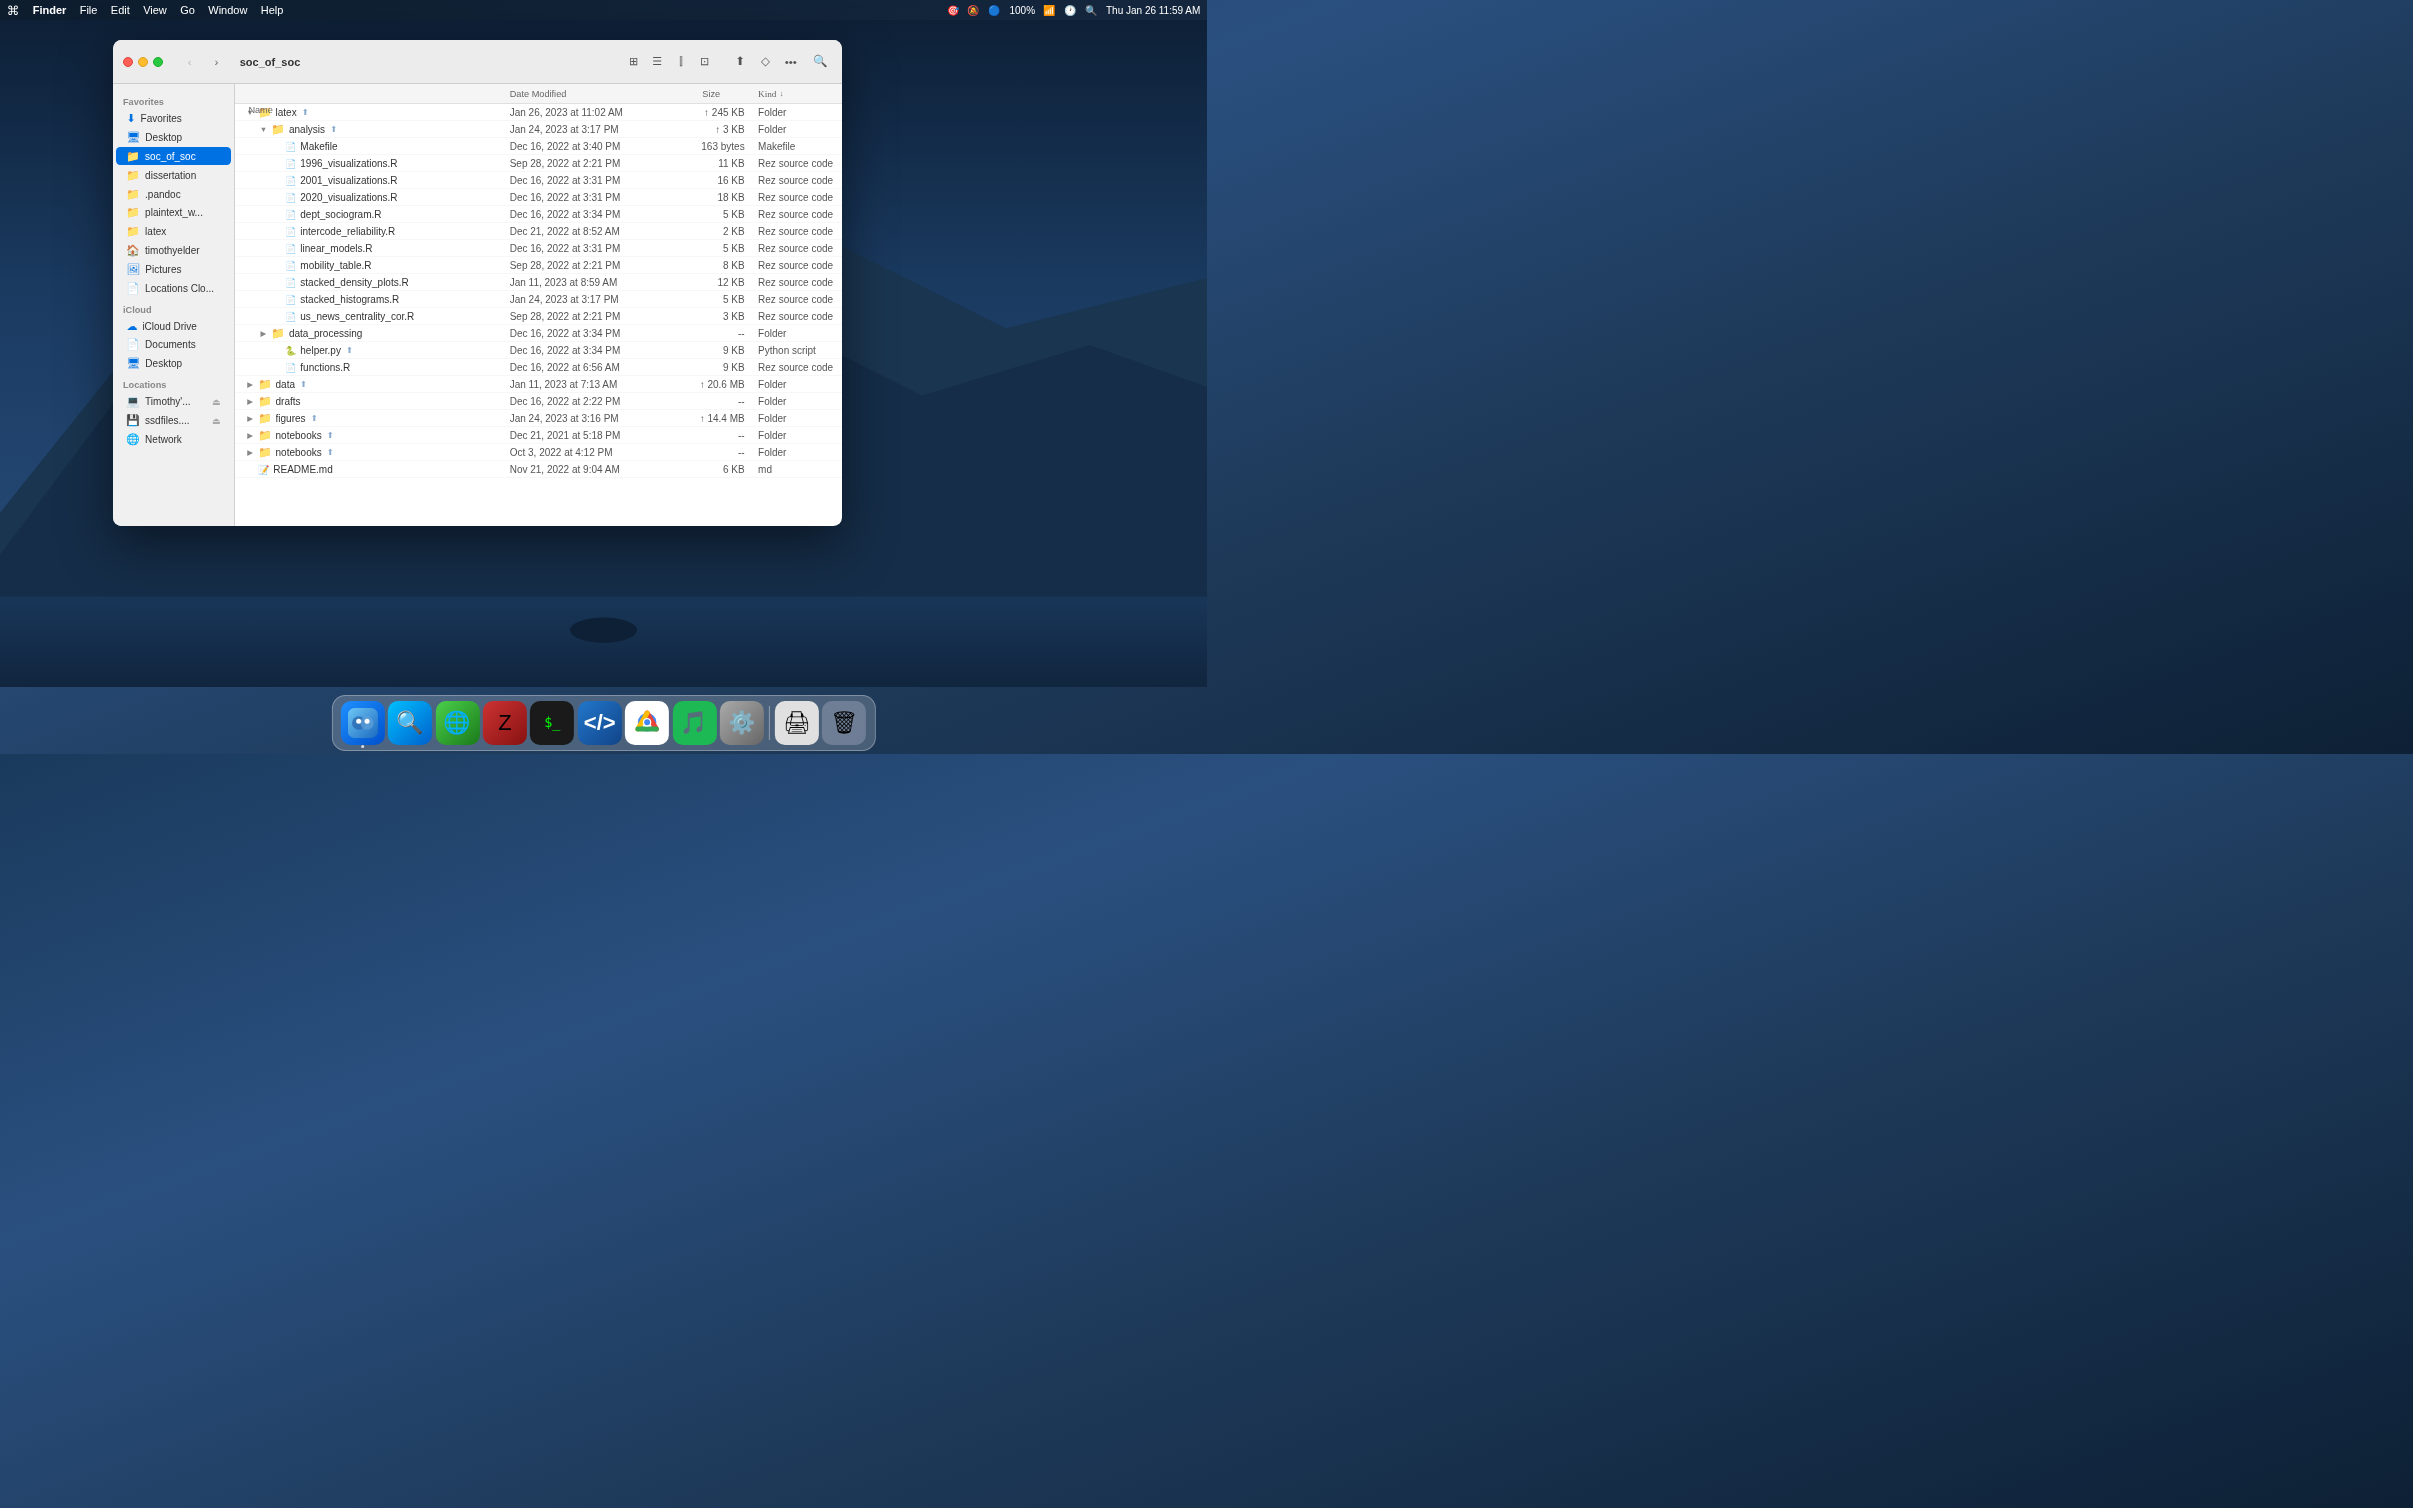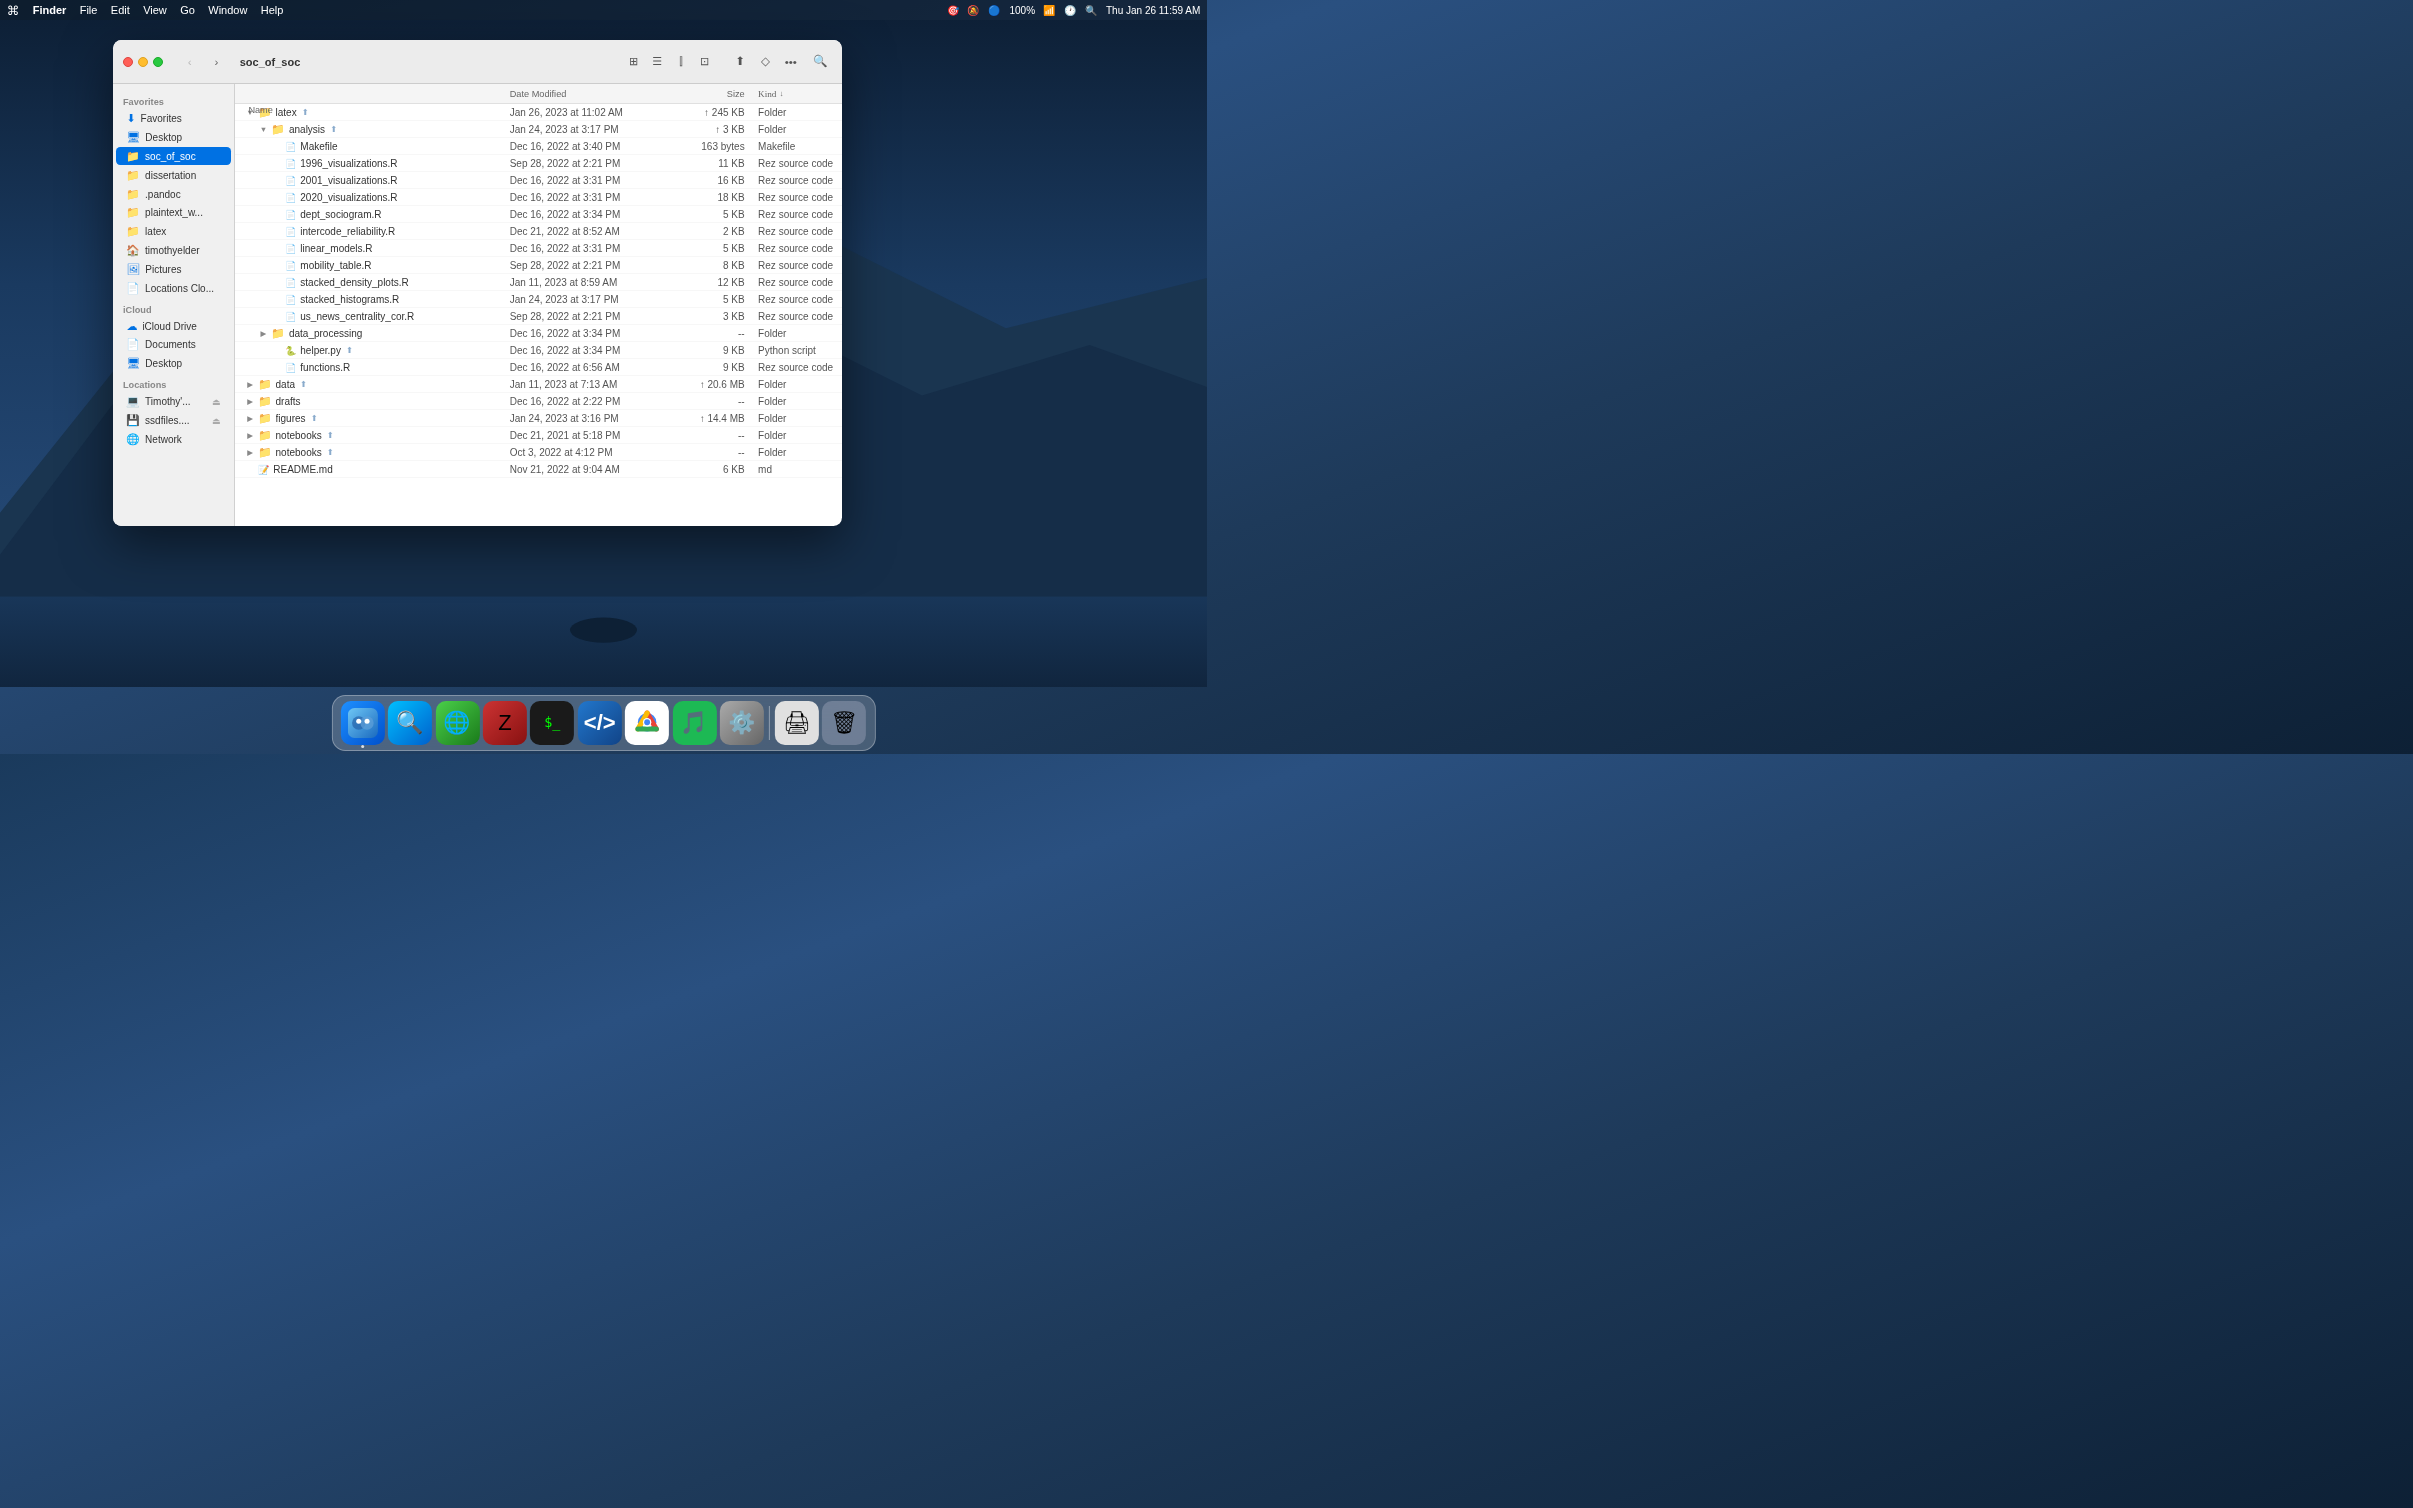--- a/index.html
+++ b/index.html
@@ -162,21 +162,21 @@
       border-bottom: 0.8px solid #e0e0e0;
       font-size: 9.2px;
       color: #666;
       font-weight: 500;
       position: sticky;
       top: 0;
       z-index: 10;
     }
     .col-name { flex: 0 0 268px; padding-left: 6.7px; cursor: pointer; margin-top: 32px; }
     .col-date { flex: 0 0 168px; cursor: pointer; }
-    .col-size { flex: 0 0 67px; text-align: right; cursor: pointer; }
+    .col-size { flex: 0 0 67px; text-align: center; cursor: pointer; }
     .col-kind { flex: 1; padding-left: 13.4px; cursor: pointer; display: flex; align-items: center; gap: 3.4px; font-family: Liberation Serif, serif; }
     .sort-arrow { font-size: 7.5px; }
 
     .file-row {
       display: flex;
       align-items: center;
       padding: 0 6.7px;
       height: 17px;
       font-size: 10px;
       color: #333;

